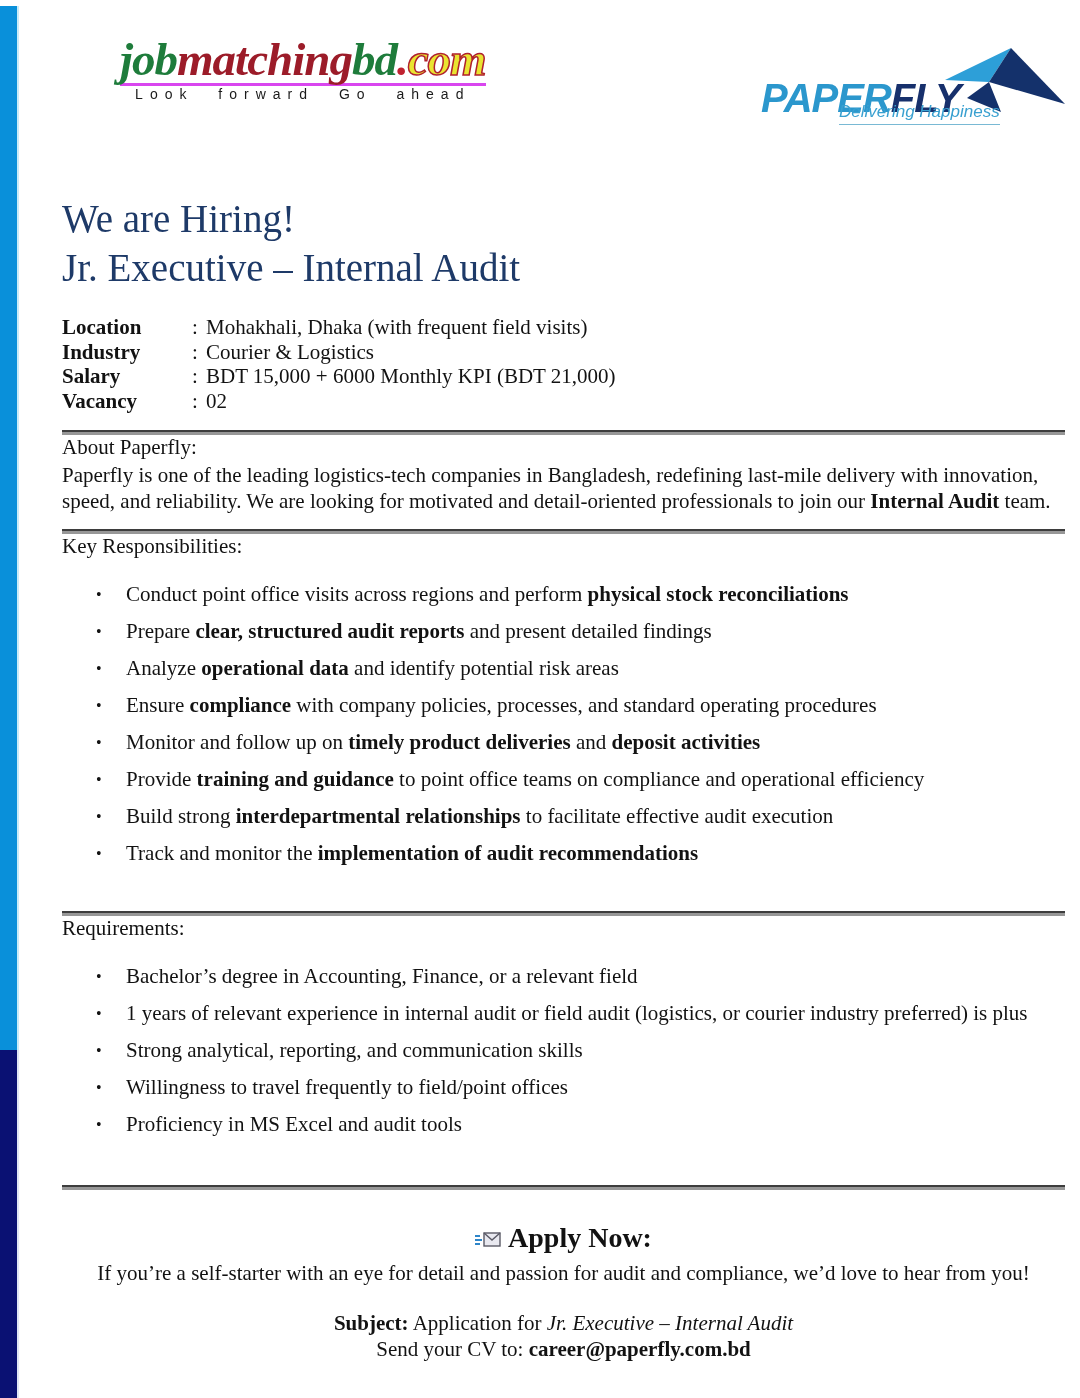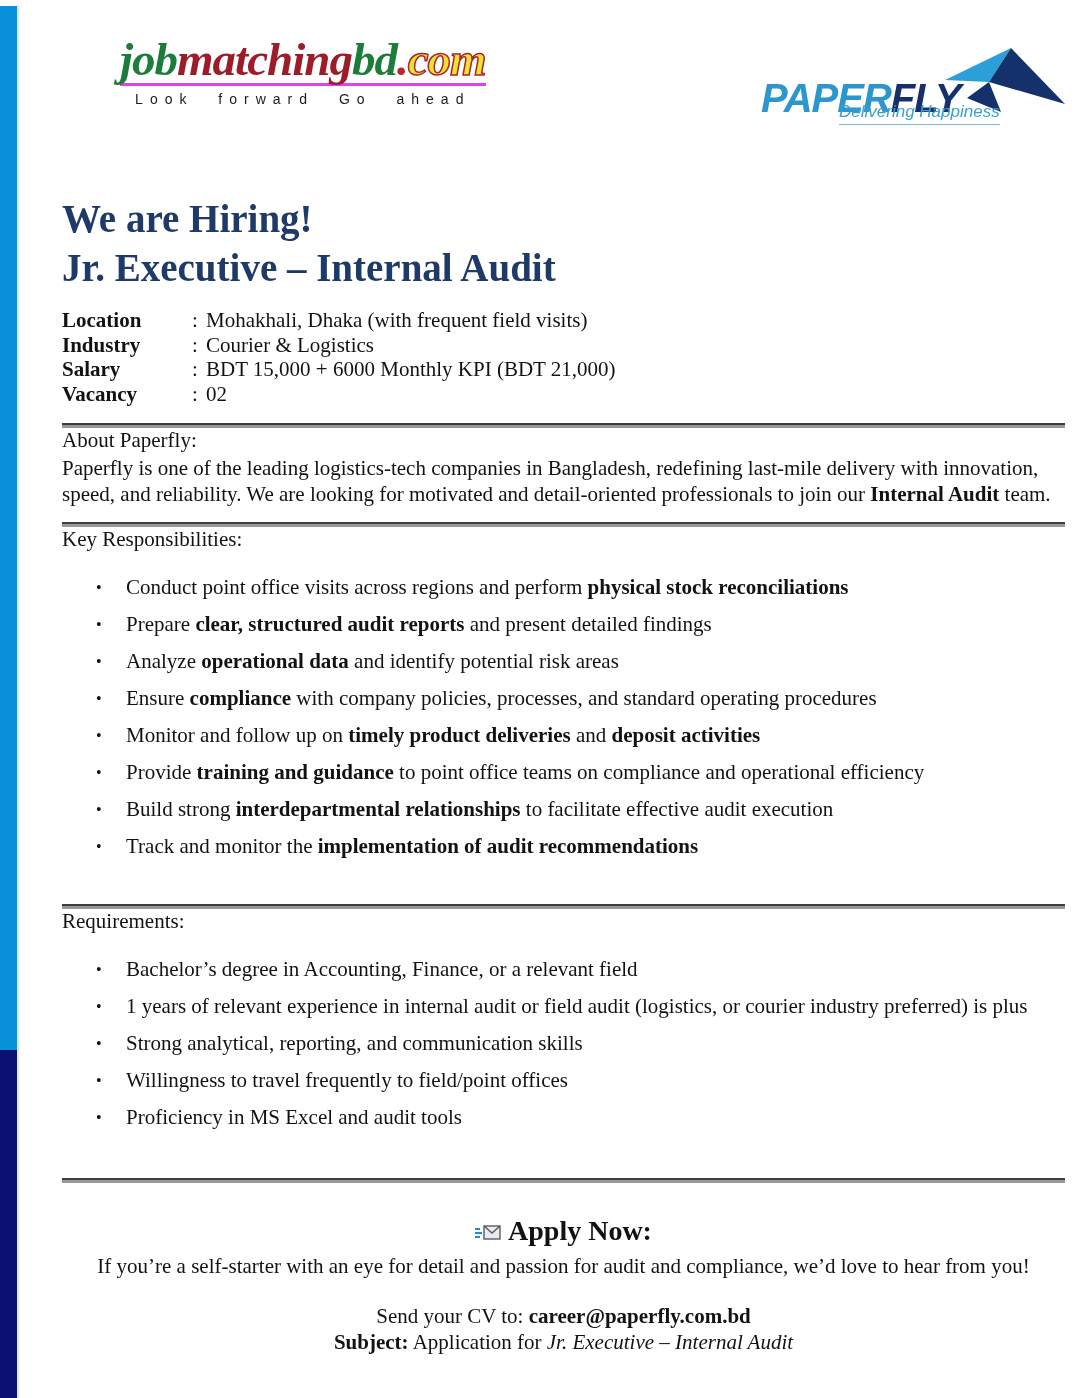--- a/index.html
+++ b/index.html
@@ -13,36 +13,36 @@
 
   .content { position:absolute; left:62px; top:0; width:1003px; }
 
   
   .header { display:flex; justify-content:space-between; align-items:flex-start; padding-top:38px; }
   .jmb-logo { margin-left:58px; text-align:center; }
   .jmb-name { font-family:"Liberation Serif", serif; font-weight:bold; font-size:47px;
     letter-spacing:-1px; line-height:1; white-space:nowrap; }
   .jmb-underline { border-bottom:3px solid #d946ef; margin-top:-2px;font-style:italic; }
   .jmb-tagline { font-family:"Liberation Sans", sans-serif; font-size:14px; color:#1a1a1a;
-    letter-spacing:7px; word-spacing:14px; margin-top:5px; white-space:nowrap; }
+    letter-spacing:7px; word-spacing:14px; white-space:nowrap; }
 
   .pf-logo { position:relative; width:300px; height:92px; margin-top:8px; margin-right:4px; }
   .pf-name { position:absolute; left:0; top:32px; font-family:"Liberation Sans", sans-serif;
     font-style:italic; font-weight:bold; font-size:40px; letter-spacing:-1px; line-height:1; white-space:nowrap; }
   .pf-plane { position:absolute; right:-6px; top:0; }
   .pf-tagline { position:absolute; left:78px; top:56px; font-family:"Liberation Sans", sans-serif;
     font-style:italic; font-size:17px; color:#39a0d0; border-bottom:1px solid #79b9d4;
     padding-bottom:2px; white-space:nowrap; }
 
   
-  .title { margin-top:56px; color:var(--title-color,#1e3a68); font-weight:bold;
+  .title { margin-top:56px; color:var(--title-color,#1e3a68); font-weight:normal;
     font-size:39px; line-height:49px; }
 
   
-  .details { margin-top:16px; font-size:21px; line-height:24.5px; }
+  .details { margin-top:23px; font-size:21px; line-height:24.5px; }
   .details-row { display:flex; }
   .details-label { width:130px; font-weight:bold; }
   .details-sep { width:14px; }
 
   .divider { height:5px; border-top:2px solid #3d3d3d; background:#979797; }
   .d1 { margin-top:17px; }
   .d2 { margin-top:15px; }
   .d3 { margin-top:46px; }
   .d4 { margin-top:50px; }
 
@@ -195,18 +195,18 @@
           <rect x="0" y="4" width="5" height="2" fill="#2f86c9"></rect>
           <rect x="0" y="8" width="7" height="2" fill="#2f86c9"></rect>
           <rect x="0" y="12" width="5" height="2" fill="#2f86c9"></rect>
           <rect x="9" y="2" width="16" height="13" fill="#e9e9f0" stroke="#5a5a66" stroke-width="1.4"></rect>
           <path d="M9,2 L17,9 L25,2" fill="none" stroke="#5a5a66" stroke-width="1.4"></path>
         </svg>
       </span><span>Apply Now:</span>
     </div>
     <div class="apply-pitch">If you’re a self-starter with an eye for detail and passion for audit and compliance, we’d love to hear from you!</div>
     <div class="apply-cv">
+      <div><span style="font-weight: bold;">Subject:</span><span> Application for </span><span style="font-style: italic;">Jr. Executive – Internal Audit</span></div>
       <div><span>Send your CV to: </span><span style="font-weight: bold;">career@paperfly.com.bd</span></div>
-      <div><span style="font-weight: bold;">Subject:</span><span> Application for </span><span style="font-style: italic;">Jr. Executive – Internal Audit</span></div>
     </div>
   </div>
 
 </div>
 
 </body></html>

